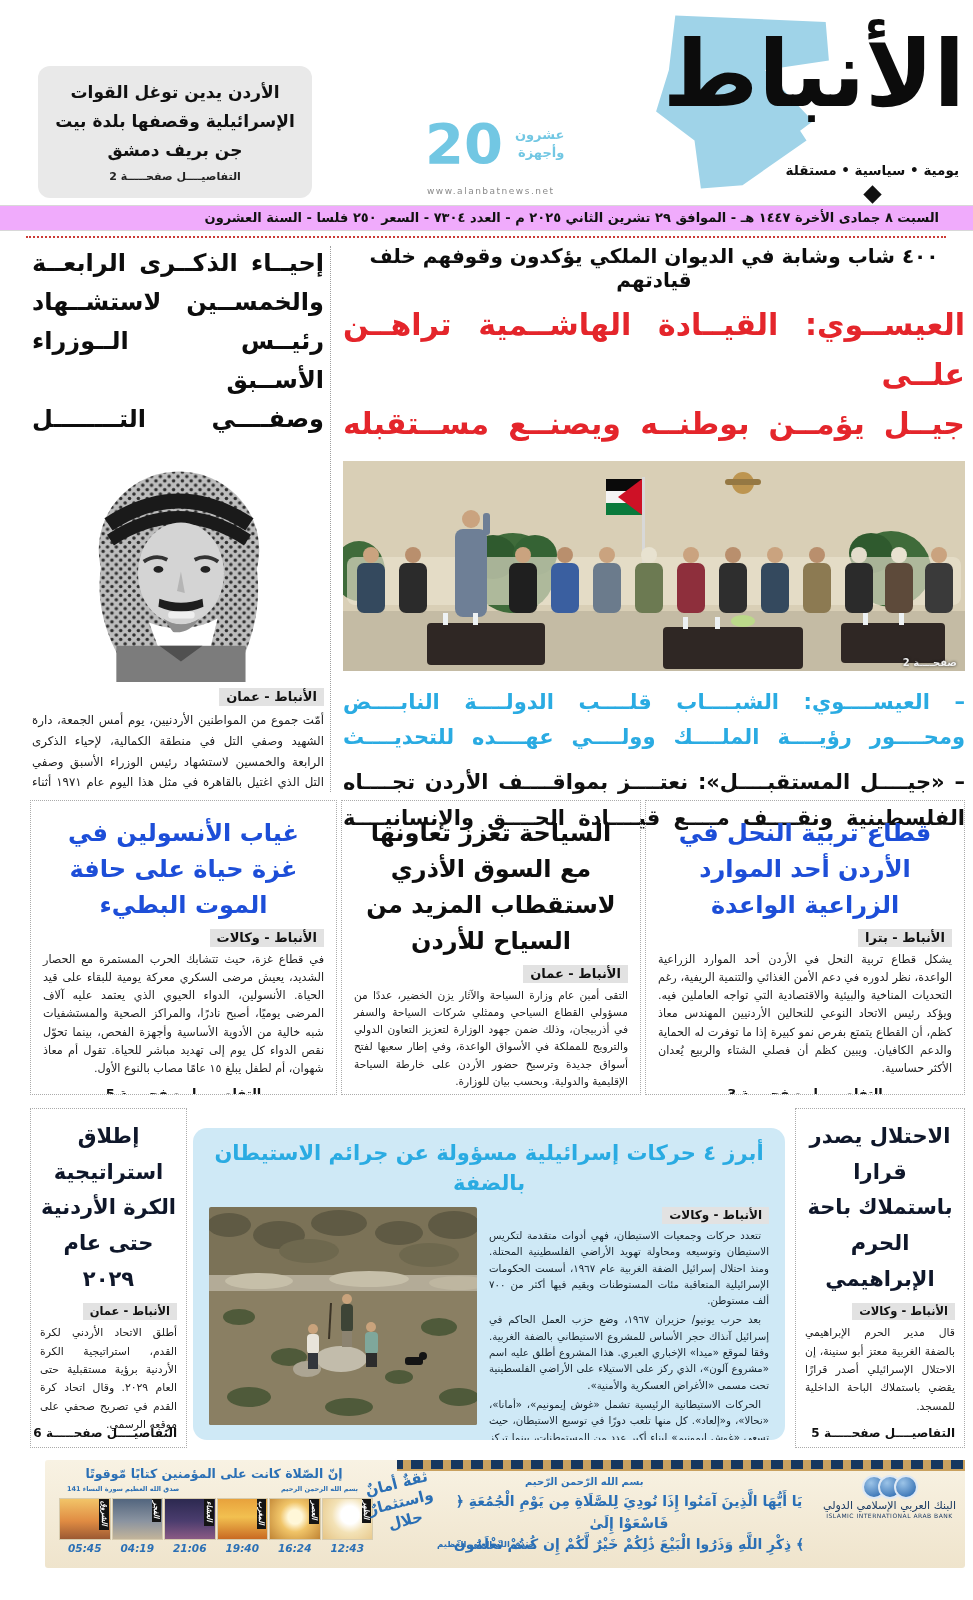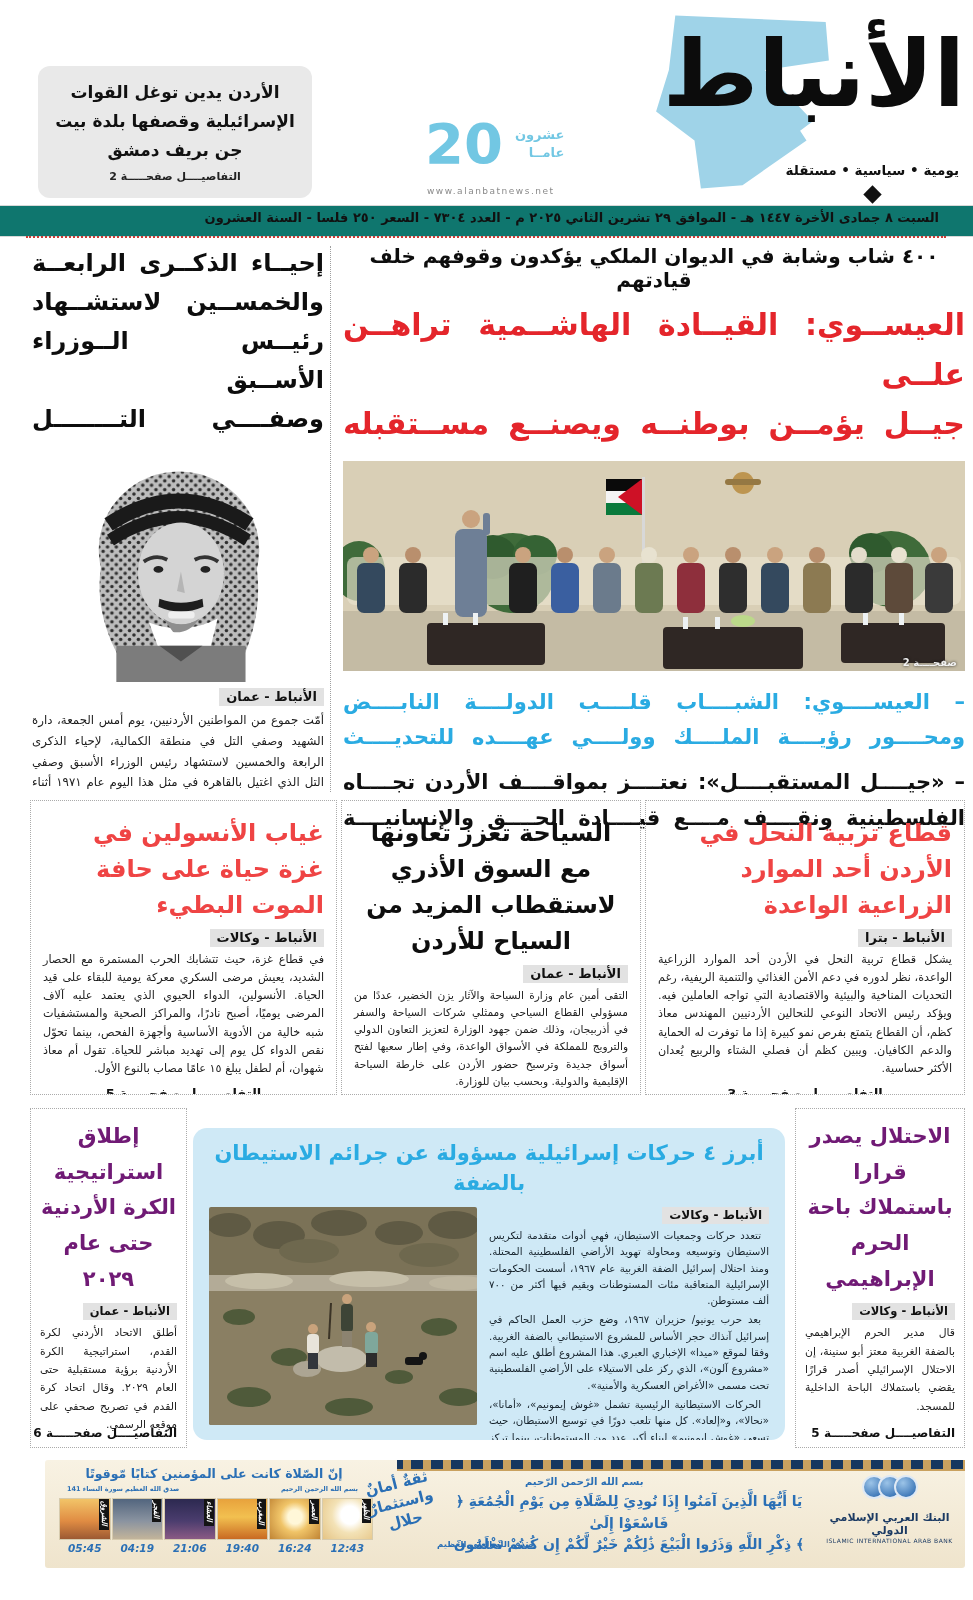--- a/index.html
+++ b/index.html
@@ -16,21 +16,21 @@
   .logo-map { position:absolute; left:90px; top:4px; width:215px; height:192px; }
   .logo-text { position:absolute; right:0; top:-14px; font-size:92px; font-weight:bold; color:#0c0c0c; line-height:1.9; z-index:2; white-space:nowrap; }
   .tagline-row { position:absolute; right:6px; top:160px; display:flex; align-items:center; gap:10px; z-index:3;flex-direction:column; }
   .tagline { font-size:13.5px; font-weight:bold; color:#111; }
   .diamond { width:13px; height:13px; background:#111; transform:rotate(45deg); }
   .badge20 { left:425px; top:116px; width:130px; display:flex; direction:ltr; align-items:center; gap:6px; color:#72c7e3; }
   .badge20 .num { font-size:56px; font-weight:bold; line-height:1; }
   .badge20 .bar { width:2px; height:44px; background:#72c7e3; }
   .badge20 .words { display:flex; flex-direction:column; font-size:13px; font-weight:bold; line-height:1.4; text-align:right; }
   .website { left:427px; top:186px; font-size:9px; color:#8a8a8a; letter-spacing:1.5px; direction:ltr; }
-  .date-strip { left:0; top:205px; width:973px; height:32px; background:#0f766e; border-top:1px solid #d8d8d8; border-bottom:1px solid #d8d8d8; font-size:13px; font-weight:bold; color:#111; padding:4px 34px 0 10px; }
+  .date-strip { left:0; top:205px; width:973px; height:26px; background:#f0abfc; border-top:1px solid #d8d8d8; border-bottom:1px solid #d8d8d8; font-size:13px; font-weight:bold; color:#111; padding:4px 34px 0 10px; }
   .red-dots { left:26px; top:236px; width:920px; border-top:2px dotted #cc3b35; }
   .v-dots { left:330px; top:246px; height:546px; border-right:1px dotted #9f9f9f; }
 
   
   .stretch { text-align:justify; text-align-last:justify; -moz-text-align-last:justify; }
   .byline-wrap { display:flex; align-items:center; margin:6px 0 4px; }
   .byline-text { font-weight:bold; font-size:13px; color:#111; background:#e2e2e2; padding:1px 7px 2px; }
   .body-txt { font-size:11.8px; line-height:1.75; text-align:justify; color:#1c1c1c; }
   .details { font-weight:bold; font-size:13px; color:#111; }
 
@@ -42,21 +42,21 @@
   .kicker { text-align:center; font-size:20px; font-weight:bold; color:#0d0d0d; }
   .red-head { color:#e4252b; font-size:30px; font-weight:bold; line-height:1.65; margin-top:8px; }
   .photo-box { position:relative; width:622px; height:210px; margin-top:12px; overflow:hidden; }
   .photo-cap { position:absolute; right:8px; bottom:3px; color:#f2f2f2; font-size:10px; font-weight:bold; text-shadow:0 0 3px rgba(0,0,0,.8); }
   .sub-blue { color:#2aabe2; font-size:21px; font-weight:bold; line-height:1.7; margin-top:14px; }
   .sub-black { color:#101010; font-size:21px; font-weight:bold; line-height:1.7; margin-top:9px; }
 
   
   .dotted-box { border:1px dotted #ababab; padding:14px 12px 8px; overflow:hidden; }
   .mid-h { font-weight:bold; text-align:center; line-height:1.5; font-size:24px; }
-  .green { color:#ef4444;text-align:right; } .blackh { color:#0e0e0e; } .redh { color:#701a75; }
+  .green { color:#1d4ed8; } .blackh { color:#0e0e0e; } .redh { color:#0f172a; }
   .mid-body { font-size:11.2px; line-height:1.62; text-align:justify; color:#1c1c1c; }
   .mid-details { text-align:center; margin-top:8px; }
   #box-gaza { left:30px; top:800px; width:307px; height:295px; }
   #box-tour { left:341px; top:800px; width:300px; height:295px; }
   #box-bees { left:645px; top:800px; width:320px; height:295px; }
 
   
   #box-foot { left:30px; top:1108px; width:157px; height:340px; padding:10px 9px; }
   #box-hebron { left:795px; top:1108px; width:170px; height:340px; padding:10px 9px; }
   .side-h { font-size:21px; line-height:1.7; }
@@ -72,21 +72,21 @@
 
   
   #banner { left:45px; top:1460px; width:920px; height:108px; background:linear-gradient(#f8f2e3,#efe4cc); direction:ltr; border-radius:3px; }
   .gold { position:absolute; left:352px; top:0; width:568px; height:11px;
           background:repeating-linear-gradient(90deg,#16375f 0 6px,#c9a15f 6px 14px,#16375f 14px 20px);
           border-bottom:2px solid #c9a15f; }
   .bank { position:absolute; left:772px; top:15px; width:145px; text-align:center; }
   .bank-circles { display:flex; justify-content:center; }
   .bank-circles i { width:24px; height:24px; border-radius:50%; border:2px solid #dfe9f4;
                     background:radial-gradient(circle at 35% 30%, #9cc4e8, #1f5fa8); margin:0 -4px; display:inline-block; }
-  .bank-ar { font-size:11px; font-weight:bold; color:#1b3a63; margin-top:12px; }
+  .bank-ar { font-size:11px; font-weight:normal; color:#1b3a63; margin-top:0; }
   .bank-en { font-size:6px; color:#1b3a63; letter-spacing:.5px; }
   .bism { position:absolute; left:480px; top:16px; width:290px; font-size:10px; font-weight:bold; color:#2a6fb5; }
   .verse { position:absolute; left:388px; top:31px; width:392px; text-align:center; font-size:14px; font-weight:bold; color:#2a6fb5; line-height:1.55; }
   .sadaqa { position:absolute; left:392px; top:79px; width:120px; font-size:8.5px; font-weight:bold; color:#2a6fb5; }
   .callig { position:absolute; left:320px; top:14px; width:72px; color:#2a6fb5; font-weight:bold; font-size:15px;
             line-height:1.25; text-align:center; transform:rotate(-14deg); white-space:pre-line; }
   .quote { position:absolute; left:18px; top:6px; width:302px; text-align:center; font-size:12.5px; font-weight:bold; color:#2a6fb5; }
   .q-small { position:absolute; font-size:6.5px; font-weight:bold; color:#2a6fb5; }
   .pstrip { position:absolute; left:14px; top:38px; width:314px; display:flex; gap:1px; }
   .prayer { width:52px;font-style:italic; }
@@ -120,21 +120,21 @@
       <span class="tagline">يومية • سياسية • مستقلة</span>
       <span class="diamond"></span>
     </div>
   </div>
 
   <div class="abs badge20">
     <span class="num">20</span>
     <span class="bar"></span>
     <span class="words">
       <span>عشرون</span>
-      <span>عامــا</span>
+      <span>وأجهزة</span>
     </span>
   </div>
   <div class="abs website">www.alanbatnews.net</div>
 
   <div class="abs date-strip">السبت  ٨ جمادى الأخرة ١٤٤٧ هـ  -  الموافق  ٢٩  تشرين الثاني ٢٠٢٥ م - العدد ٧٣٠٤      - السعر ٢٥٠ فلسا - السنة العشرون</div>
   <div class="abs red-dots"></div>
   <div class="abs v-dots"></div>
 
   <div class="abs wasfi-col">
     <div class="wasfi-h stretch">

